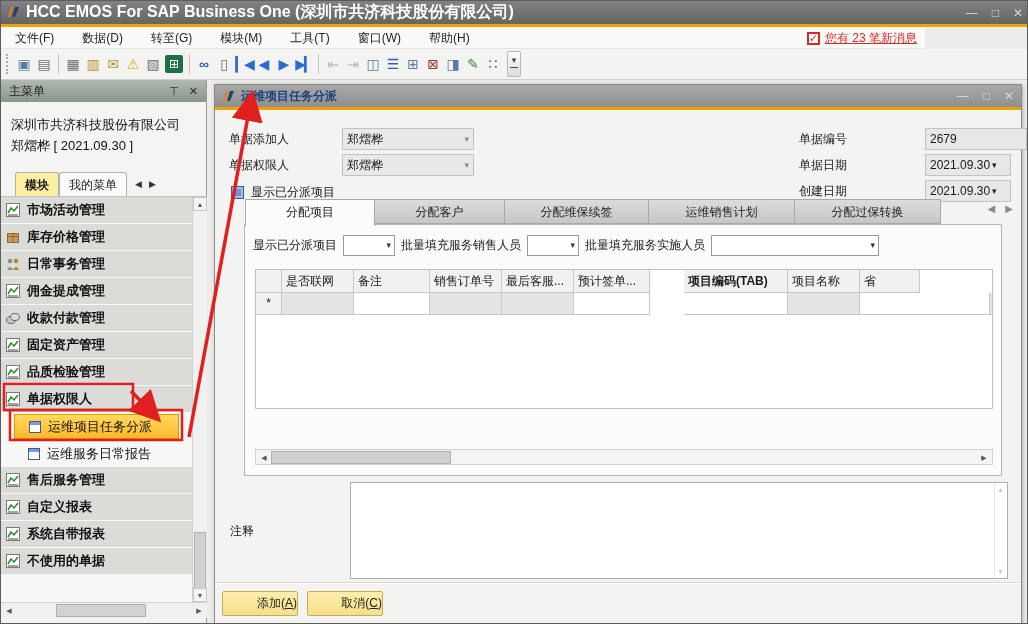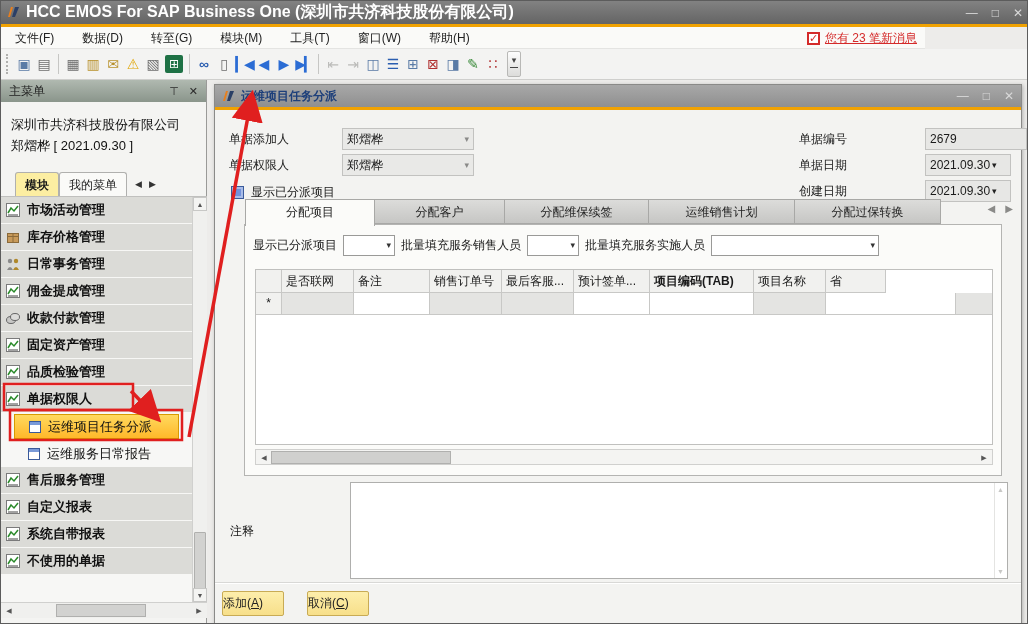--- a/index.html
+++ b/index.html
@@ -94,42 +94,42 @@
   .dtab.active { background:#fbfbf9; height:27px; font-weight:400; border-bottom:none; }
   .tw1{width:130px;} .tw2{width:130px;} .tw3{width:144px;} .tw4{width:146px;} .tw5{width:146px;}
   .dtab-arrows { position:absolute; top:93px; right:8px; display:flex; gap:10px; color:#8a8a88; font-size:10px; }
 
   .panel { position:absolute; left:29px; top:114px; width:758px; height:252px; background:#fbfbf9; border:1px solid #b4b4b2; }
   .batchrow { position:absolute; left:8px; top:9px; right:8px; height:22px; display:flex; align-items:center; gap:6px; }
   .bcombo { height:21px; background:#fff; border:1px solid #9a9a98; display:flex; align-items:center; padding:0 3px; }
   .bcombo .carr { color:#333; font-size:9px; margin-left:auto; }
   .bc-sm { width:52px; } .bc-lg { width:168px; }
 
-  .tblwrap { position:absolute; left:10px; top:44px; width:738px; height:176px; background:#fff;
+  .tblwrap { position:absolute; left:10px; top:44px; width:738px; height:140px; background:#fff;
     border:1px solid #c0c0be; overflow:hidden; }
   .trow { display:flex; }
   .tcell { flex:0 0 auto; border-right:1px solid #c8c8c6; border-bottom:1px solid #c8c8c6;
     padding:0 4px; overflow:hidden; white-space:nowrap; }
   .thead .tcell { height:23px; line-height:22px; background:#f1f1ef; }
   .tdata .tcell { height:22px; line-height:21px; }
   .cw0{width:26px;} .cw1{width:72px;} .cw2{width:76px;} .cw3{width:72px;} .cw4{width:72px;}
-  .cw5{width:76px;} .cw6{width:104px; font-weight:bold;} .cw7{width:72px;} .cw8{width:130px;} .cw9{width:60px;}
+  .cw5{width:76px;} .cw6{width:104px; font-weight:bold;margin-left:34px;} .cw7{width:72px;} .cw8{width:130px;} .cw9{width:60px;}
   .tdata .cw6 { font-weight:400; }
   .cell-g { background:#e4e4e2; } .cell-w { background:#fff; }
   .rowhdr { background:#f1f1ef !important; text-align:center; }
   .tbl-hscroll { position:absolute; left:10px; top:224px; width:738px; height:16px; background:#f4f4f2; border:1px solid #d0d0ce; }
   .tbl-hscroll .hs-thumb { left:15px; width:180px; background:#d0d0ce; }
 
   .remarks-box { position:absolute; left:135px; top:372px; width:658px; height:97px; background:#fff;
     border:1px solid #aFaFaD; }
   .remarks-box .rsb { position:absolute; right:0; top:0; width:13px; height:100%; border-left:1px solid #e4e4e2; }
   .remarks-box .rsb span { position:absolute; left:2px; color:#c8c8c6; font-size:7px; }
 
   .dsep { position:absolute; left:0; top:472px; width:100%; height:1px; background:#d8d8d6; box-shadow:0 1px 0 #fff; }
-  .dbtn { position:absolute; top:481px; height:25px; width:62px; text-align:left; line-height:23px;
+  .dbtn { position:absolute; top:481px; height:25px; width:76px; text-align:right; line-height:23px;
     background:linear-gradient(#fdeeab,#f7df8a); border:1px solid #c8ab55; border-radius:2px; color:#222; }
   .dbtn .key { text-decoration:underline; }
   .btn-add { left:7px; } .btn-cancel { left:92px; }
 
   
   #overlay { position:absolute; left:0; top:0; width:1028px; height:624px; z-index:60; pointer-events:none; }
 
   .logo-svg { display:inline-flex; }
 </style>
 </head>

